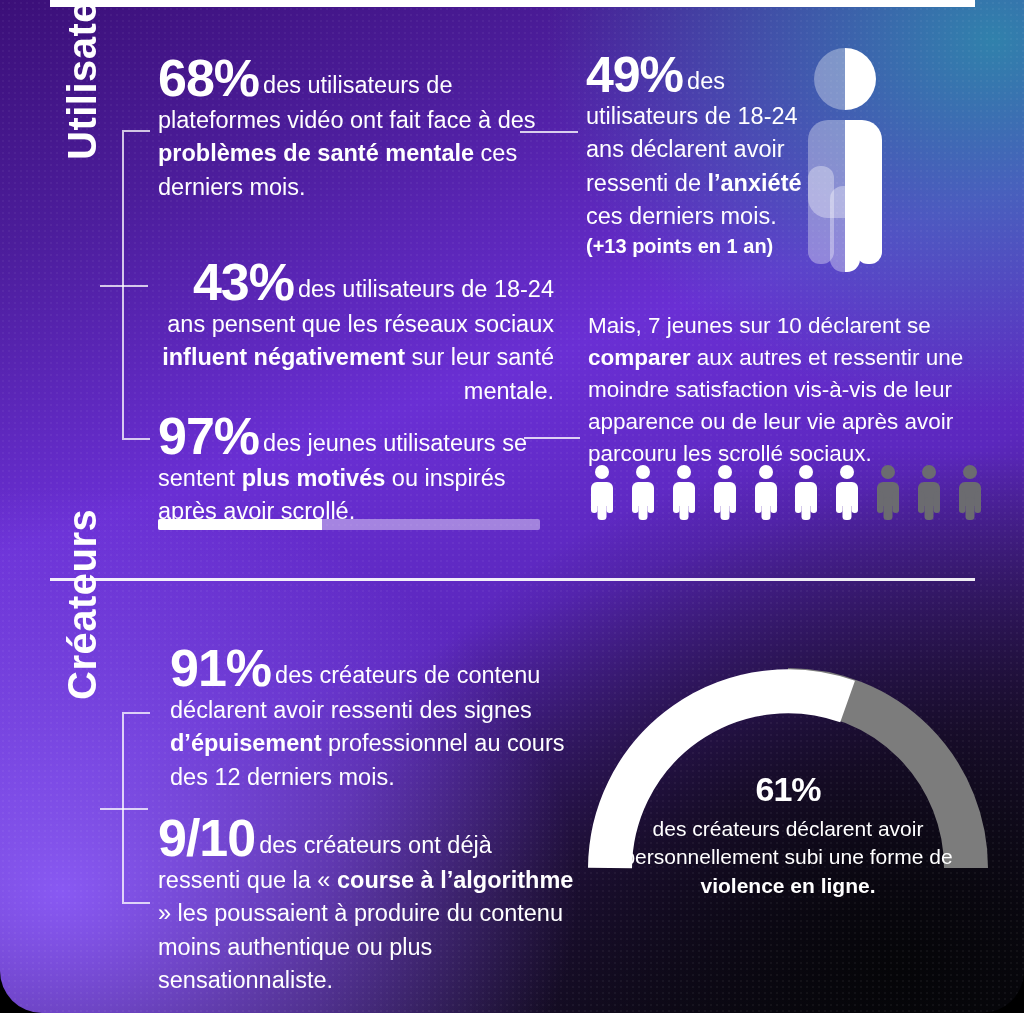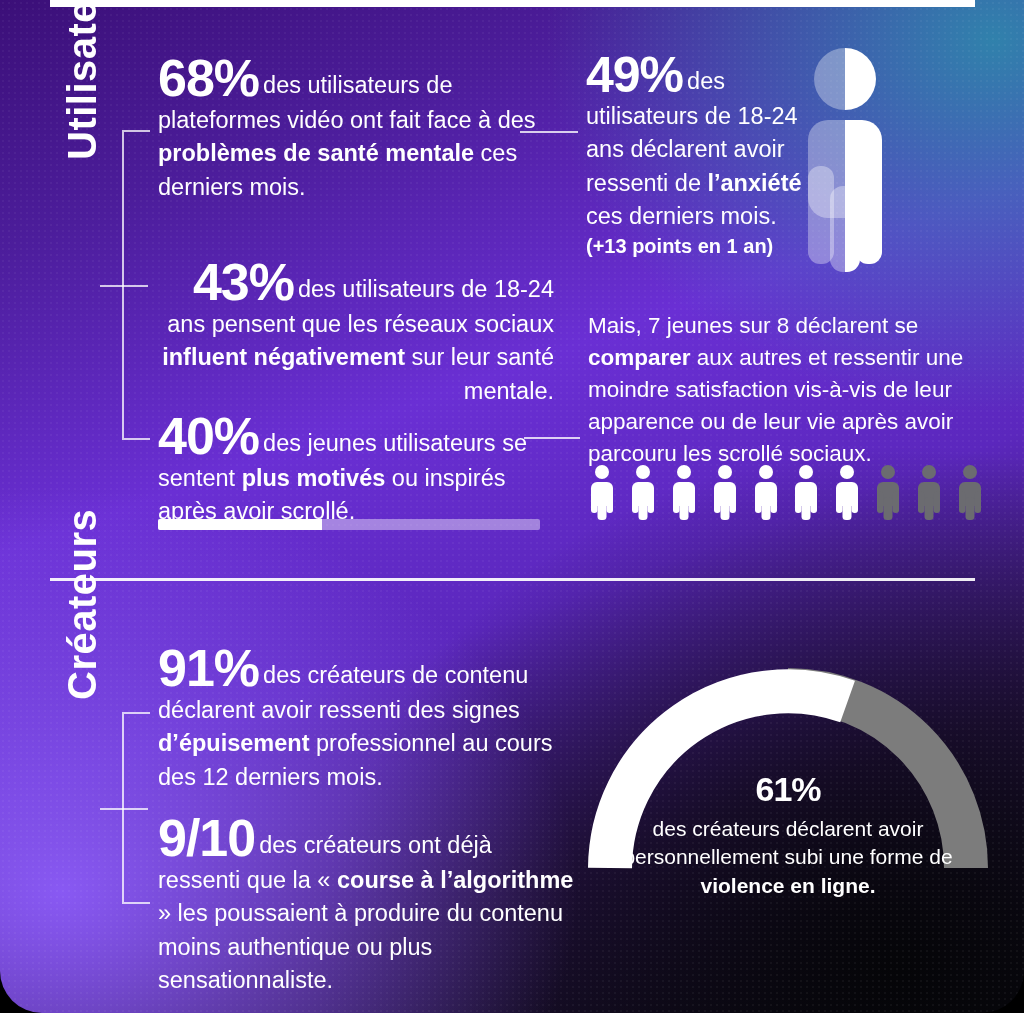--- a/index.html
+++ b/index.html
@@ -107,21 +107,21 @@
     font-weight: 700;
     margin-top: 1px;
     line-height: 1.2;
   }
 
   #stat-68 { left: 158px; top: 52px;  width: 396px; }
   #stat-43 { left: 158px; top: 256px; width: 396px; text-align: right; }
   #stat-40 { left: 158px; top: 410px; width: 396px; }
   #stat-49 { left: 586px; top: 50px;  width: 228px; }
   #stat-compare { left: 588px; top: 310px; width: 390px; font-size: 22.5px; }
-  #stat-91 { left: 158px; top: 642px; width: 400px; }
+  #stat-91 { left: 170px; top: 642px; width: 400px; }
   #stat-910 { left: 158px; top: 812px; width: 420px; }
 
   
   #progress-bar {
     left: 158px; top: 519px; width: 382px; height: 11px;
     background: rgba(255,255,255,0.42);
     border-radius: 2px;
     overflow: hidden;
   }
   #progress-bar .fill {
@@ -176,21 +176,21 @@
 
   <div class="layer stat" id="stat-68">
     <span class="big big-52">68%</span><span>des utilisateurs de plateformes vidéo ont fait face à des </span><b>problèmes de santé mentale</b><span> ces derniers mois.</span>
   </div>
 
   <div class="layer stat" id="stat-43">
     <span class="big big-52">43%</span><span>des utilisateurs de 18-24 ans pensent que les réseaux sociaux </span><b>influent négativement</b><span> sur leur santé mentale.</span>
   </div>
 
   <div class="layer stat" id="stat-40">
-    <span class="big big-52">40%</span><span>des jeunes utilisateurs se sentent </span><b>plus motivés</b><span> ou inspirés après avoir scrollé.</span>
+    <span class="big big-52">97%</span><span>des jeunes utilisateurs se sentent </span><b>plus motivés</b><span> ou inspirés après avoir scrollé.</span>
   </div>
 
   <div class="layer" id="progress-bar">
     <div class="fill"></div>
   </div>
 
   <div class="layer stat" id="stat-49">
     <span class="big big-46">49%</span><span>des utilisateurs de 18-24 ans déclarent avoir ressenti de </span><b>l’anxiété</b><span> ces derniers mois.</span>
     <span class="subnote">(+13 points en 1 an)</span>
   </div>
@@ -215,21 +215,21 @@
       <g clip-path="url(#clip-left)" fill="rgba(255,255,255,0.34)">
         <use href="#person-shape"></use>
       </g>
       <g clip-path="url(#clip-right)" fill="#ffffff">
         <use href="#person-shape"></use>
       </g>
     </svg>
   </div>
 
   <div class="layer stat" id="stat-compare">
-    <span>Mais, 7 jeunes sur 8 déclarent se </span><b>comparer</b><span> aux autres et ressentir une moindre satisfaction vis-à-vis de leur apparence ou de leur vie après avoir parcouru les scrollé sociaux.</span>
+    <span>Mais, 7 jeunes sur 10 déclarent se </span><b>comparer</b><span> aux autres et ressentir une moindre satisfaction vis-à-vis de leur apparence ou de leur vie après avoir parcouru les scrollé sociaux.</span>
   </div>
 
   <div class="layer" id="people-row">
     <svg width="28" height="56" viewBox="0 0 28 56">
         <g fill="#ffffff">
           <circle cx="14" cy="8" r="7"></circle>
           <rect x="3" y="18" width="22" height="24" rx="6"></rect>
           <rect x="3" y="27" width="6.5" height="22" rx="3"></rect>
           <rect x="18.5" y="27" width="6.5" height="22" rx="3"></rect>
           <rect x="9.5" y="33" width="9" height="23" rx="3.5"></rect>

